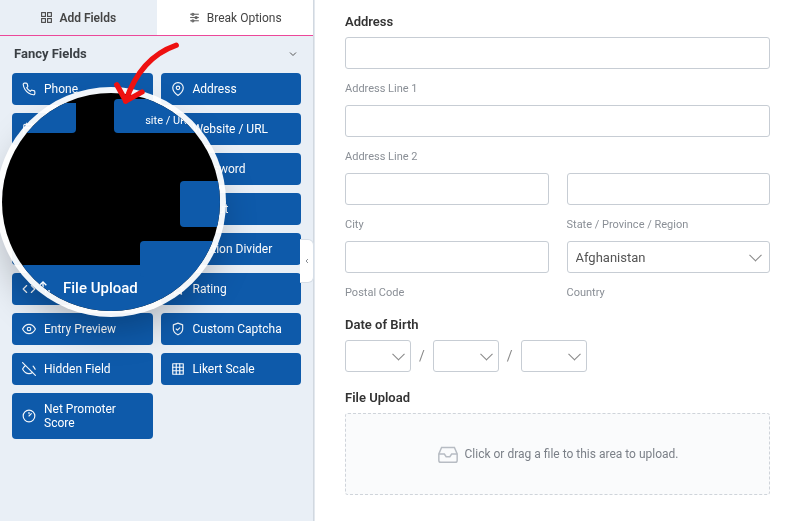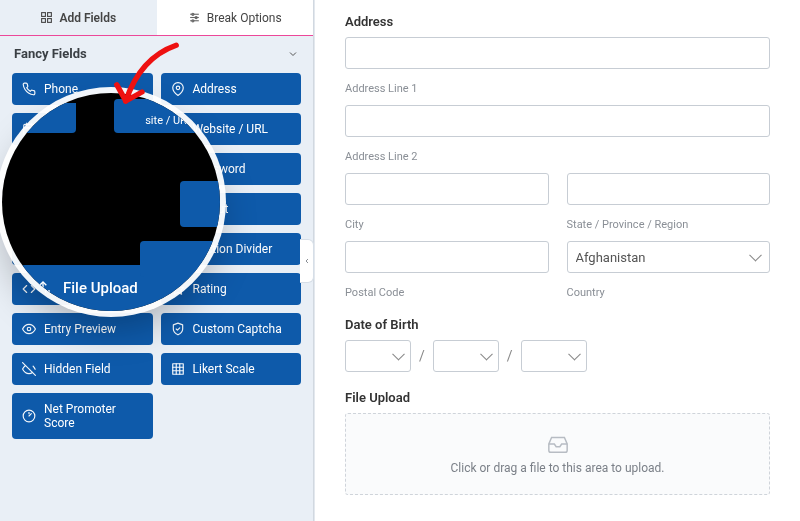--- a/index.html
+++ b/index.html
@@ -29,21 +29,21 @@
   .row2 { display: flex; gap: 18px; }
   .col { flex: 1; }
   .dob-row { display: flex; align-items: center; gap: 8px; }
   .dob-row .sel { height: 32px; border: 1px solid #c7cdd4; border-radius: 3px; padding: 0 26px 0 8px; background: #fff; appearance: none; position: relative; }
   .dob-row .selwrap { position: relative; }
   .dob-row .selwrap::after { content: ""; position: absolute; right: 8px; top: 50%; width: 8px; height: 8px; border-right: 1.5px solid #888; border-bottom: 1.5px solid #888; transform: translateY(-70%) rotate(45deg); pointer-events: none; }
   .dob-row .slash { color: #888; font-size: 14px; }
   .countrywrap { position: relative; }
   .countrywrap::after { content: ""; position: absolute; right: 10px; top: 50%; width: 8px; height: 8px; border-right: 1.5px solid #888; border-bottom: 1.5px solid #888; transform: translateY(-70%) rotate(45deg); pointer-events: none; }
   .countrywrap select { appearance: none; padding-right: 26px; }
-  .upload-area { border: 1px dashed #cfd4da; border-radius: 3px; background: #fafbfc; height: 82px; display: flex; flex-direction: column; align-items: center; justify-content: center; gap: 6px; }
+  .upload-area { border: 1px dashed #cfd4da; border-radius: 3px; background: #fafbfc; height: 82px; display: flex; flex-direction: row; align-items: center; justify-content: center; gap: 6px; }
   .upload-area .msg { font-size: 12px; color: #7b8088; }
 
   
   .handle { position: absolute; right: -1px; top: 50%; width: 14px; height: 44px; background: #fff; border: 1px solid #d6dee7; border-left: none; border-radius: 0 6px 6px 0; display: flex; align-items: center; justify-content: center; transform: translateY(-50%); z-index: 30; }
   .handle svg { width: 8px; height: 8px; }
 
   
   .mag { position: absolute; left: 2px; top: 93px; width: 218px; height: 218px; border-radius: 50%; background: #000000; box-shadow: 0 0 0 6px rgba(255,255,255,.95), 0 18px 36px rgba(0,0,0,.25); z-index: 60; display: flex; align-items: flex-end; justify-content: center; overflow: hidden; }
   .mag-inner { width: 180px; height: 46px; background: #0e5aaa; border-radius: 4px; display: flex; align-items: center; gap: 12px; padding: 0 14px; color: #fff; font-size: 15px; font-weight: 500; }
   .mag-inner .ic { width: 16px; height: 16px; }

